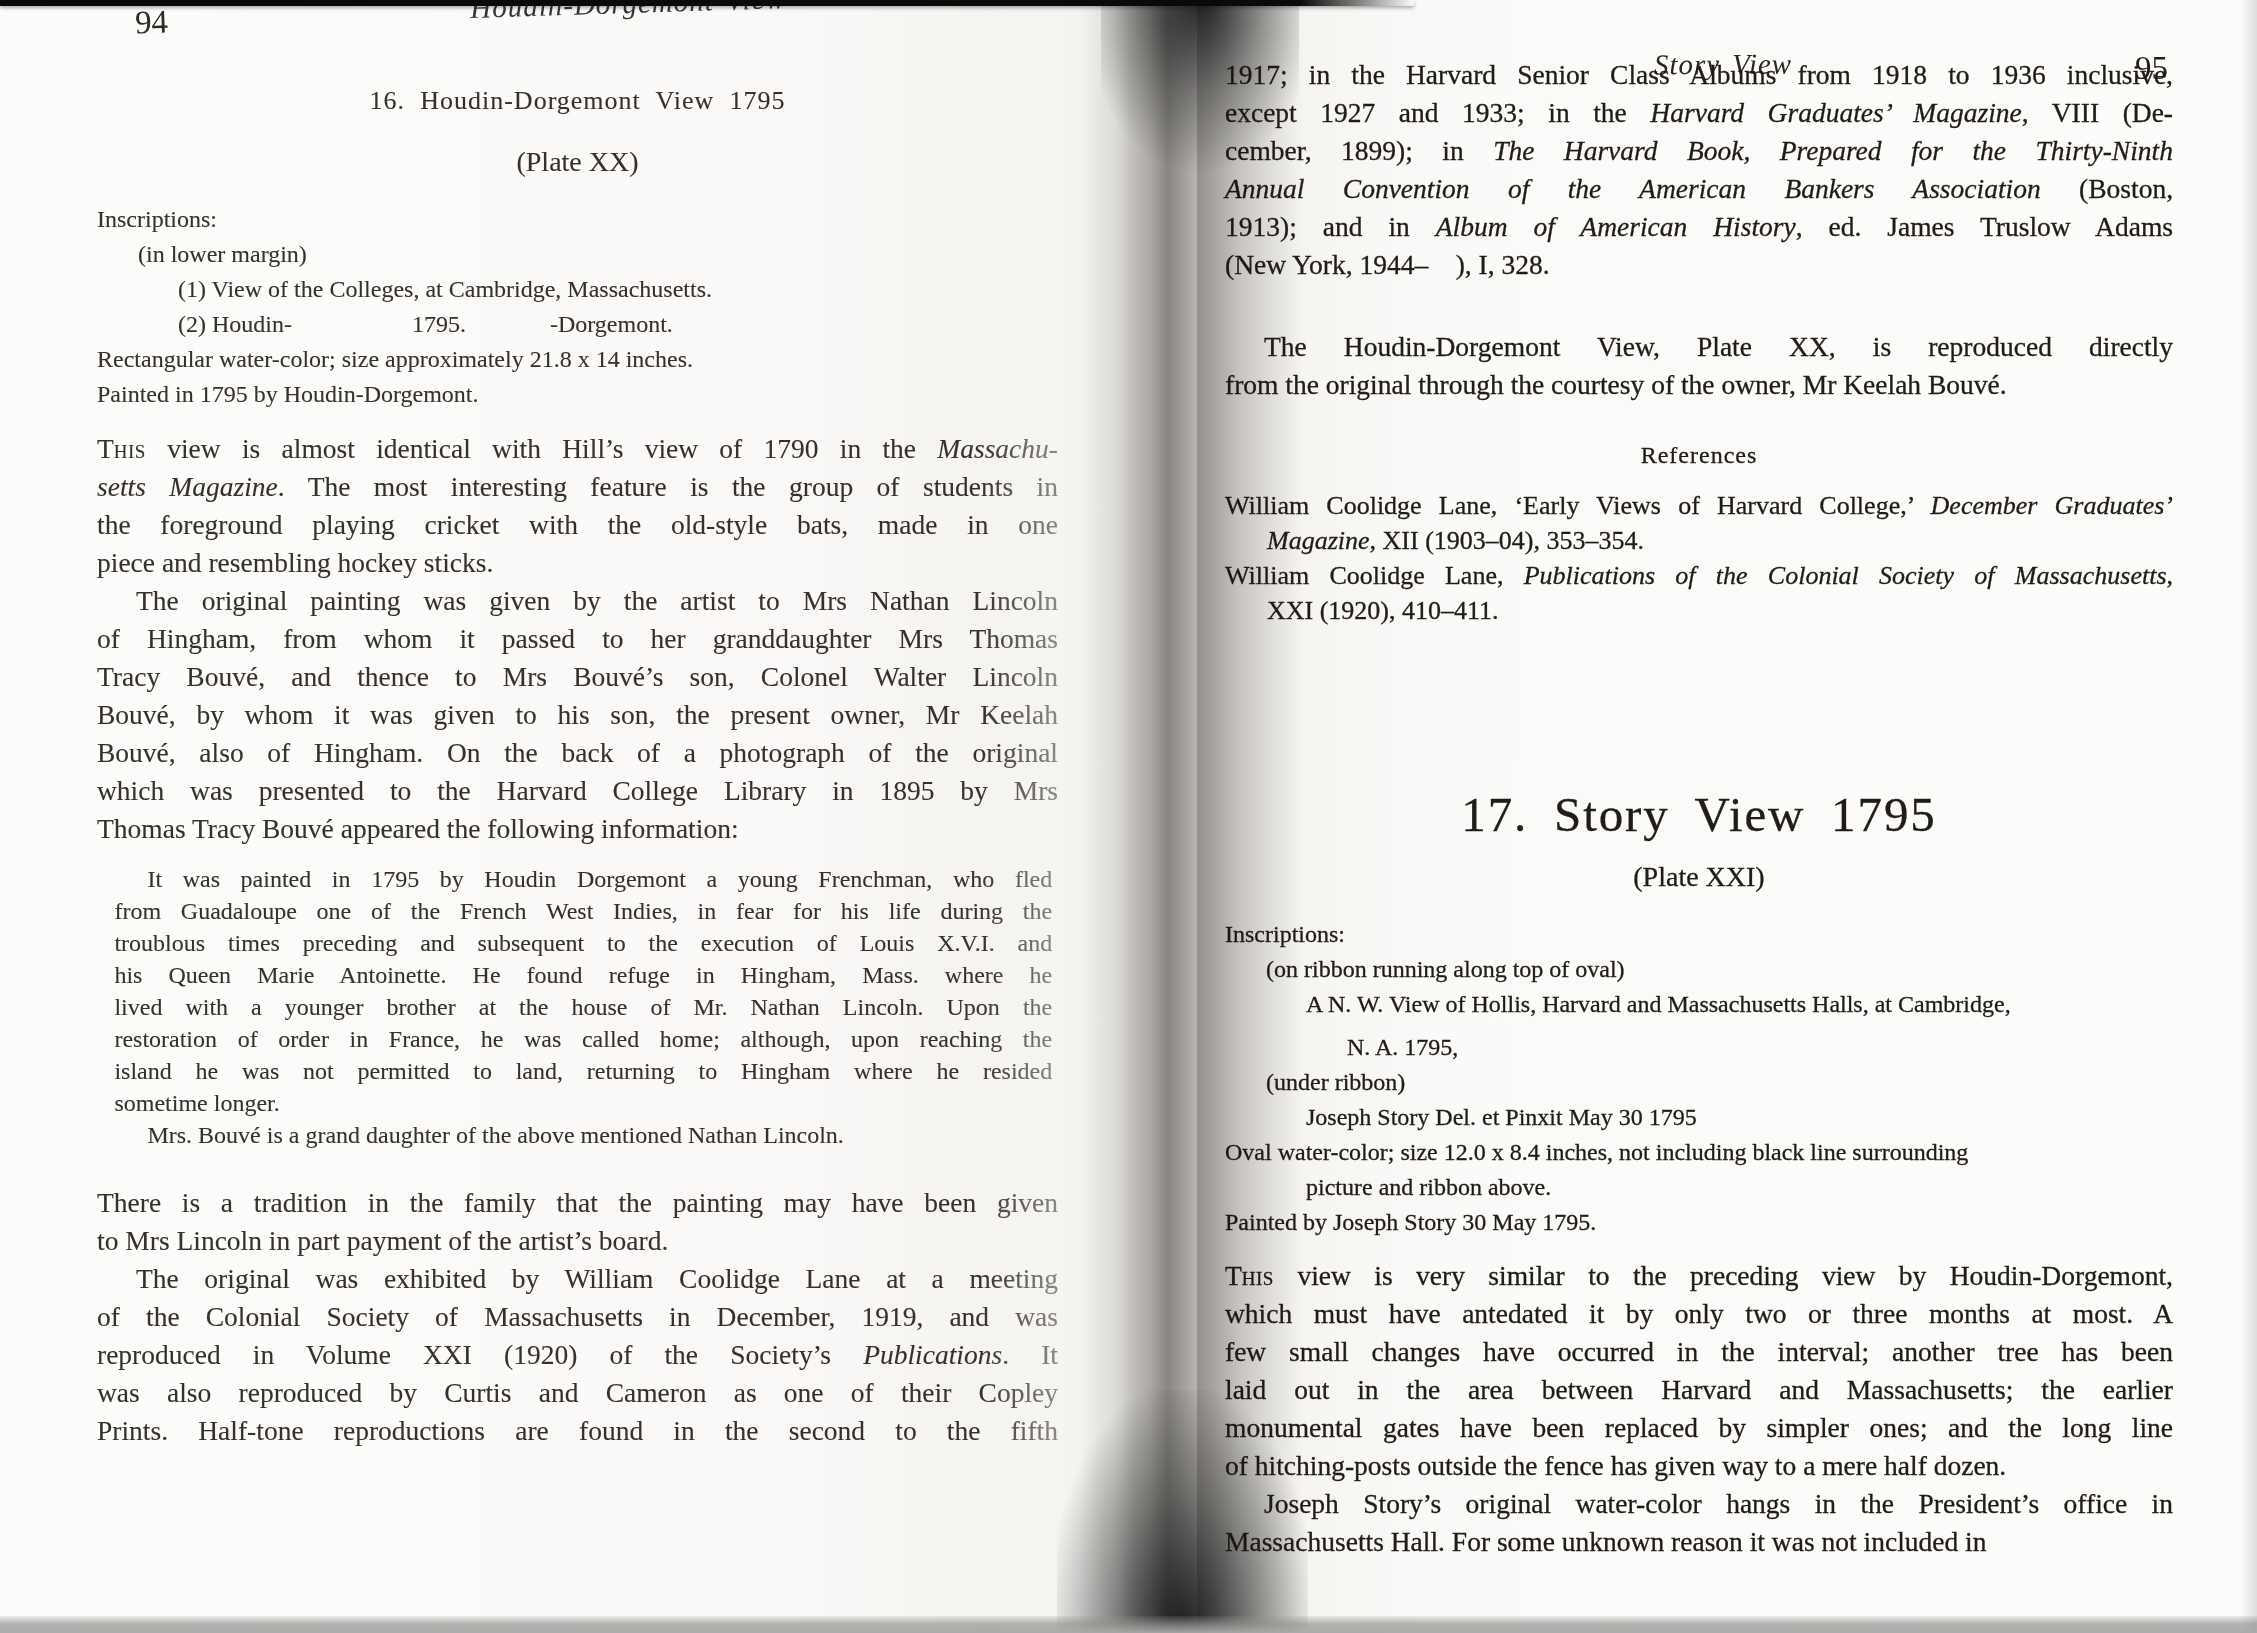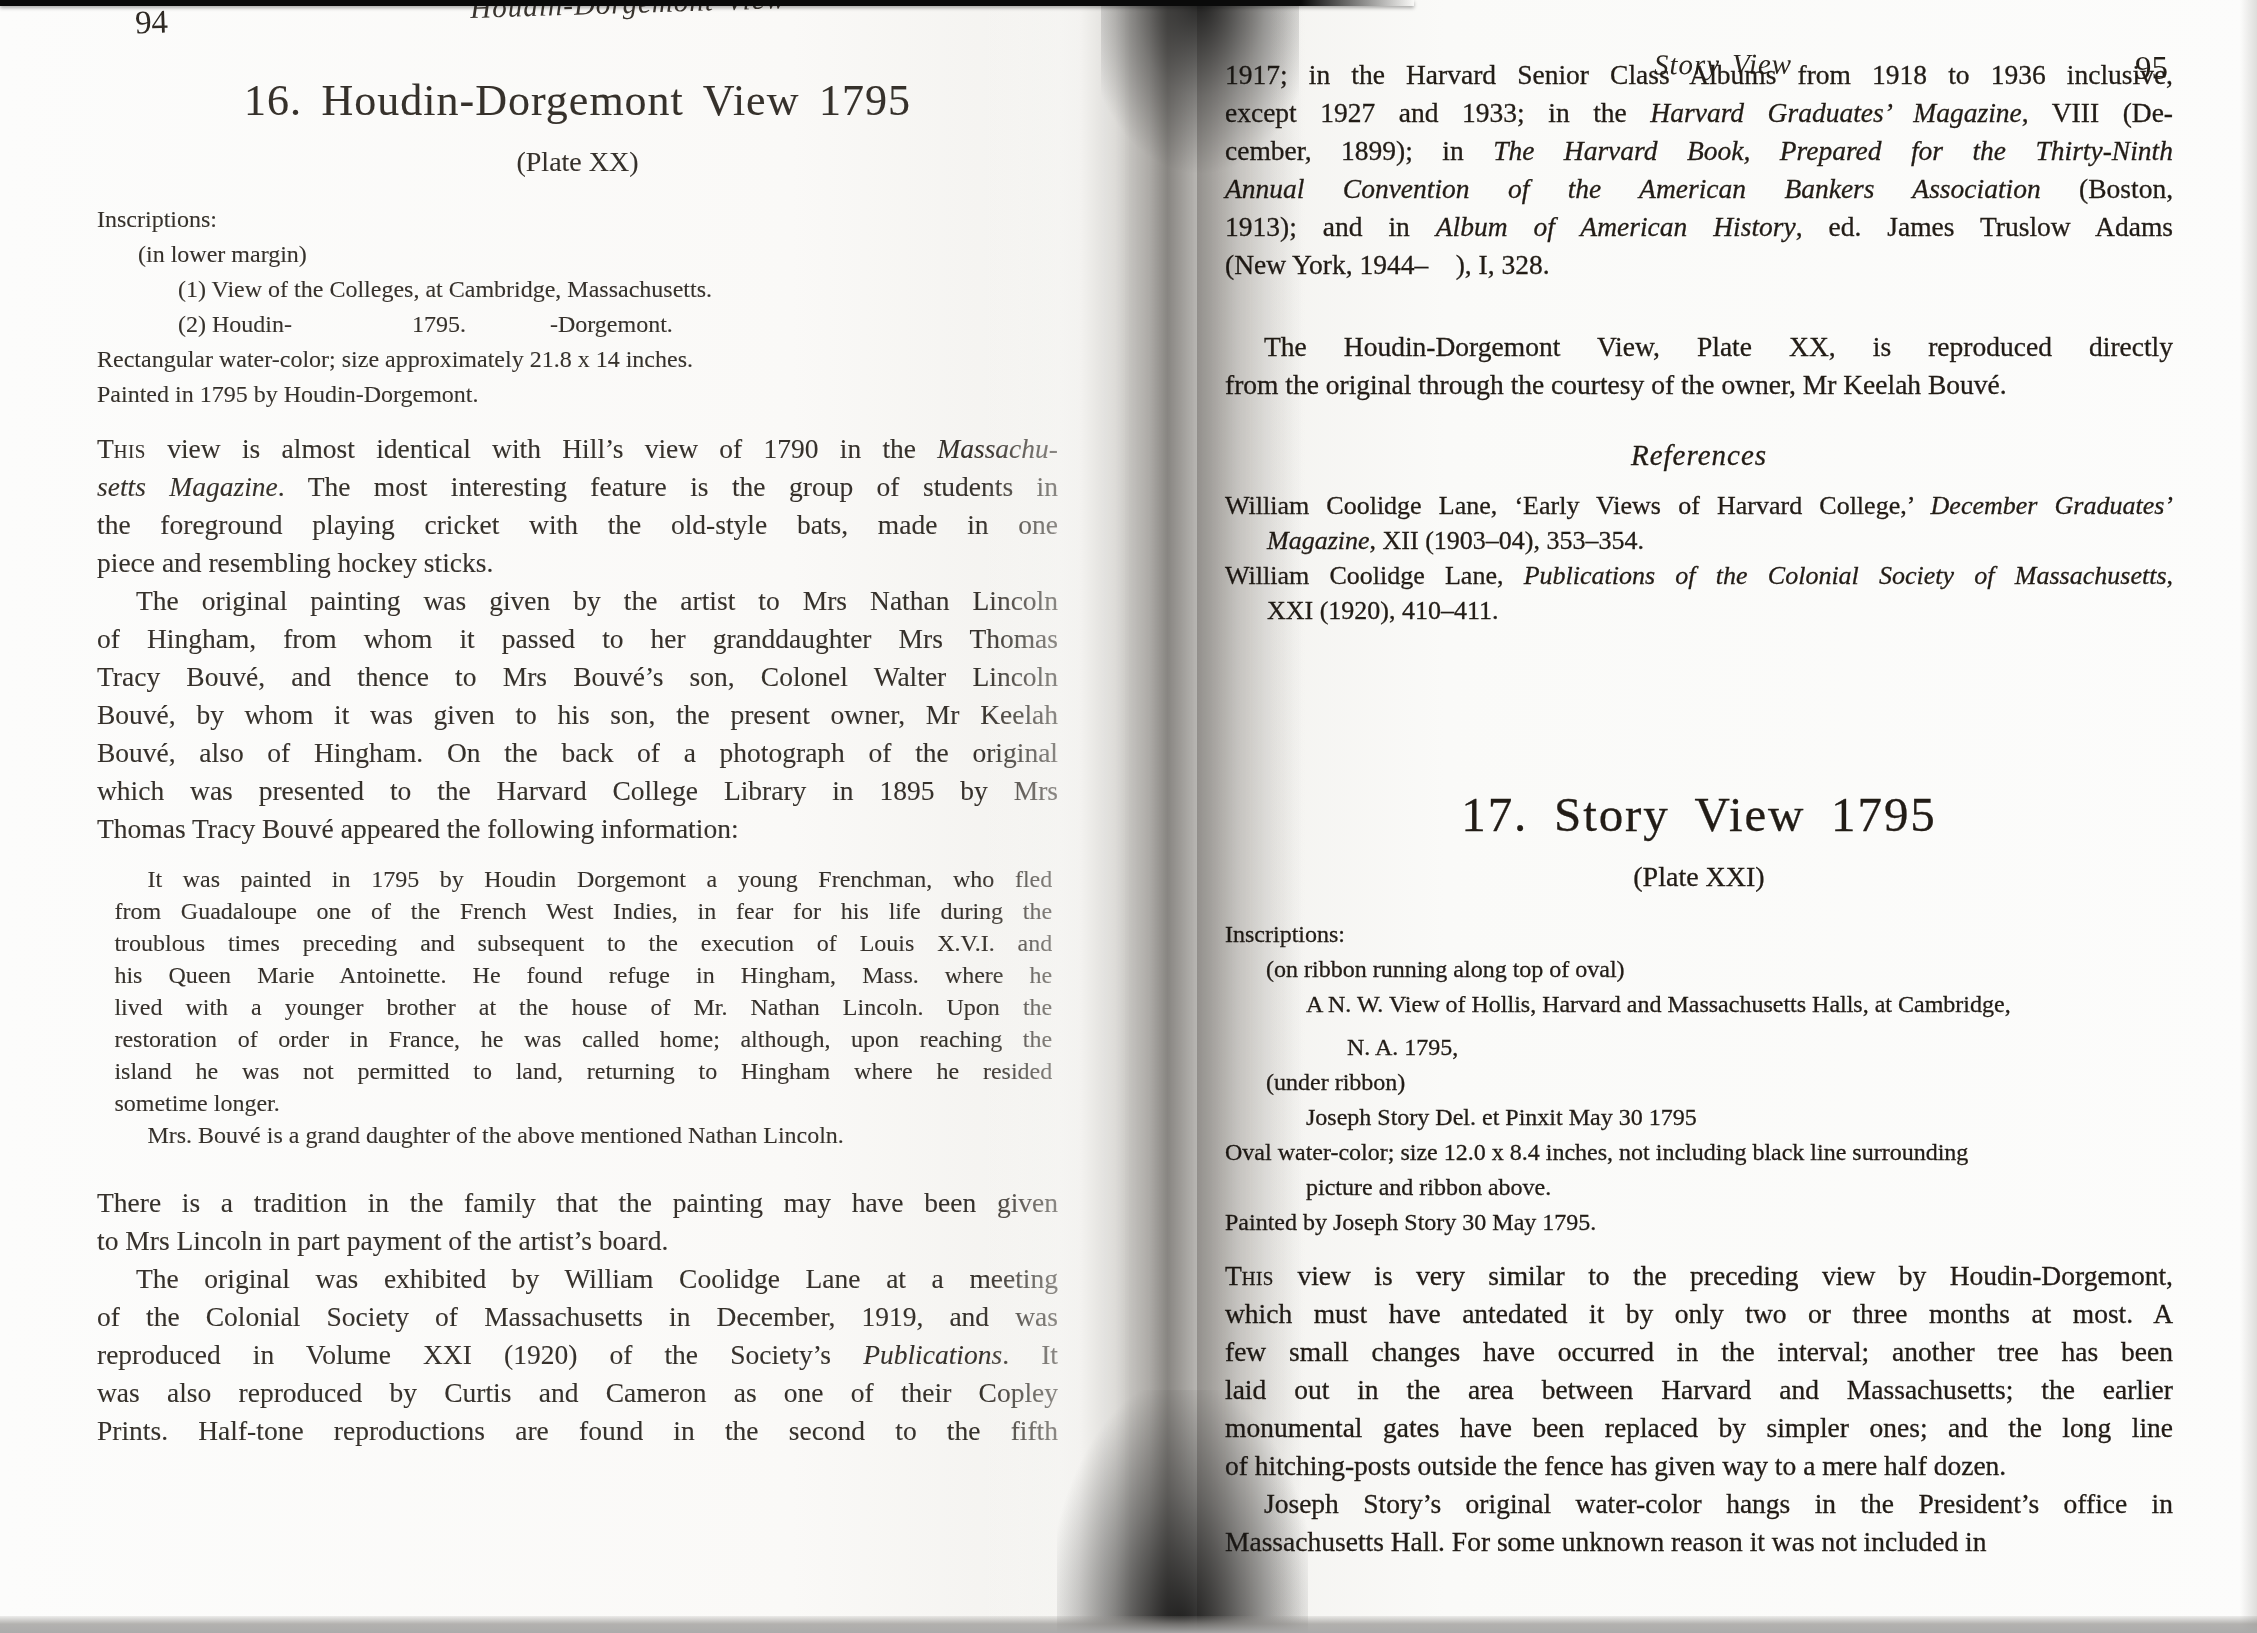--- a/index.html
+++ b/index.html
@@ -31,21 +31,21 @@
   .column{position:absolute;}
   .col-left{left:97px;top:77px;width:961px;color:var(--ink-left);
     filter:blur(0.4px);-webkit-text-stroke:0.1px currentColor;}
   .col-right{left:96px;top:56px;width:948px;color:var(--ink-right);
     filter:blur(0.2px);-webkit-text-stroke:0.3px currentColor;}
 
   .block{margin:0;}
   .line{white-space:nowrap;}
   .sc{font-variant:small-caps;letter-spacing:0.5px;}
 
-  .sec-heading{font-size:44px;line-height:48px;text-align:center;
+  .sec-heading{font-size:26px;line-height:48px;text-align:center;
     word-spacing:7.7px;letter-spacing:1px;margin-bottom:19.3px;}
   .sec-heading .line{white-space:nowrap;text-align:center;}
   .sec-heading.second{margin-top:162px;font-size:49px;line-height:50px;word-spacing:11.6px;letter-spacing:1.9px;}
   .plate-line{font-size:28px;line-height:35px;text-align:center;margin-bottom:23px;}
   .plate-line .line{text-align:center;}
 
   .inscriptions{font-size:24px;line-height:35px;margin-bottom:17.4px;}
   .inscriptions .lvl1{padding-left:41px;}
   .inscriptions .lvl2{padding-left:81px;}
   .inscriptions .lvl3{padding-left:122px;margin-top:8px;}
@@ -57,22 +57,22 @@
   .body.indent .line:first-child{text-indent:39px;}
   .body.after-quote{margin-top:33px;}
   .body.gap-above{margin-top:44px;}
 
   .small-quote{font-size:24px;line-height:32px;margin:15.4px 0 13.5px;
     padding-left:17.4px;padding-right:5.8px;}
   .small-quote .line{white-space:normal;text-align:justify;text-align-last:justify;}
   .small-quote .line.pindent{text-indent:33px;}
   .small-quote .line.pend,.small-quote .line.blk-last{text-align-last:left;}
 
-  .refs-heading{font-size:29px;line-height:37px;text-align:center;
-    letter-spacing:1px;margin:33px 0 13.5px;font-style:italic;}
+  .refs-heading{font-size:24px;line-height:37px;text-align:center;
+    letter-spacing:1px;margin:33px 0 13.5px;}
   .refs-heading .line{text-align:center;}
   .ref-entry{font-size:26px;line-height:35px;}
   .ref-entry .line{white-space:normal;text-align:justify;text-align-last:justify;}
   .ref-entry .line.blk-last{text-align-last:left;}
   .ref-entry .hang{padding-left:42px;}
 
   
   .left-page-fade{position:absolute;left:980px;top:0;width:145px;height:1634px;z-index:3;
     background:linear-gradient(90deg,rgba(250,250,248,0) 0%,rgba(250,250,248,0.45) 55%,rgba(246,245,242,0.30) 100%);}
   .right-page-shade{position:absolute;left:1197px;top:0;width:106px;height:1634px;z-index:3;

